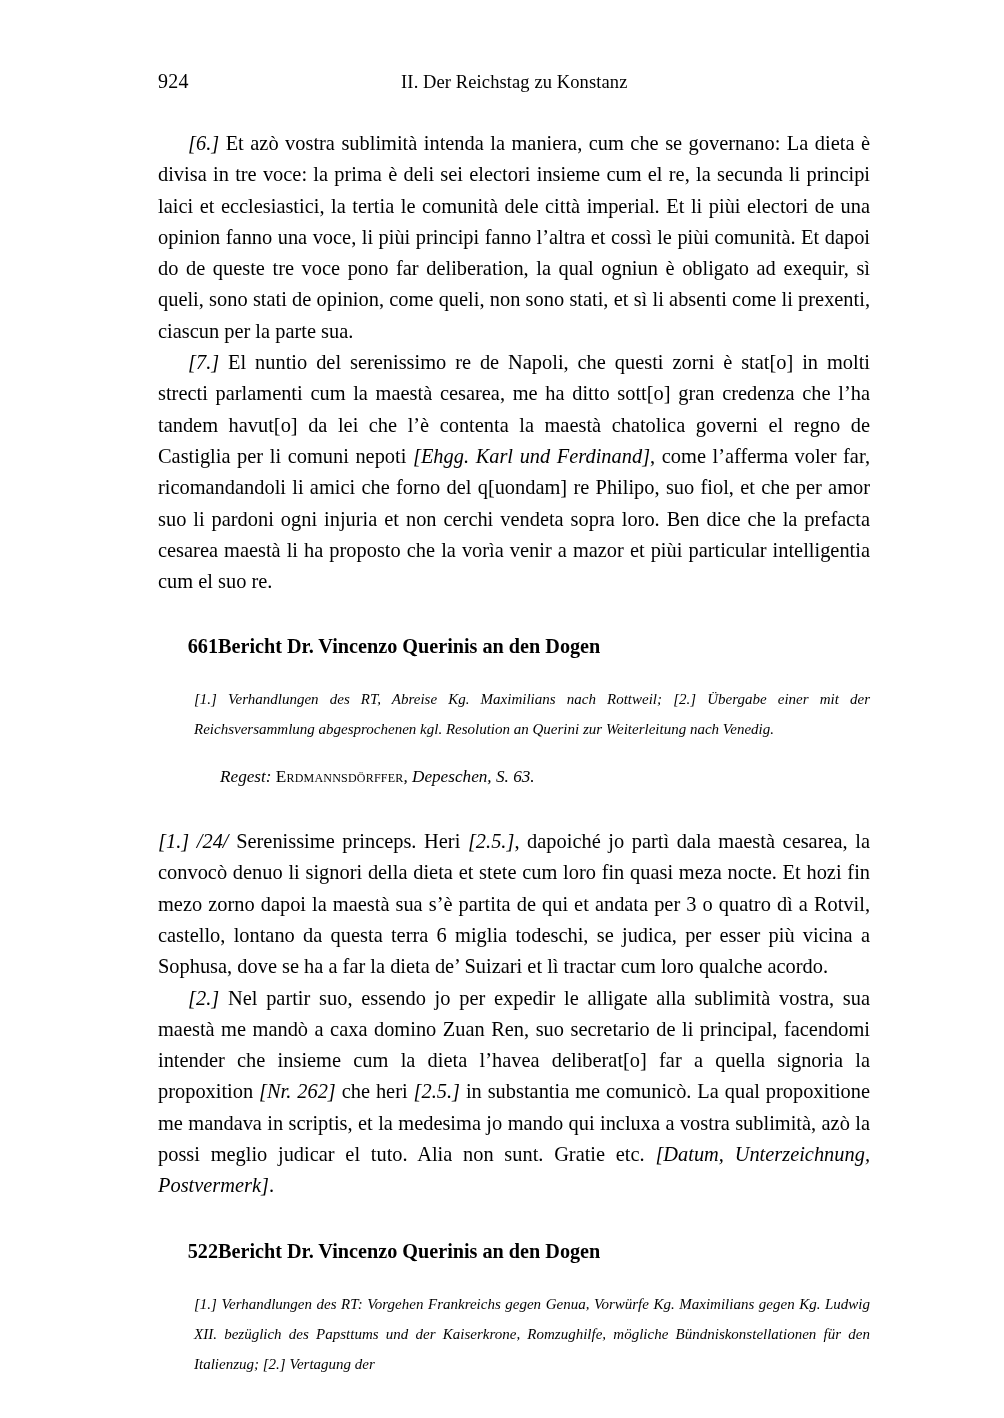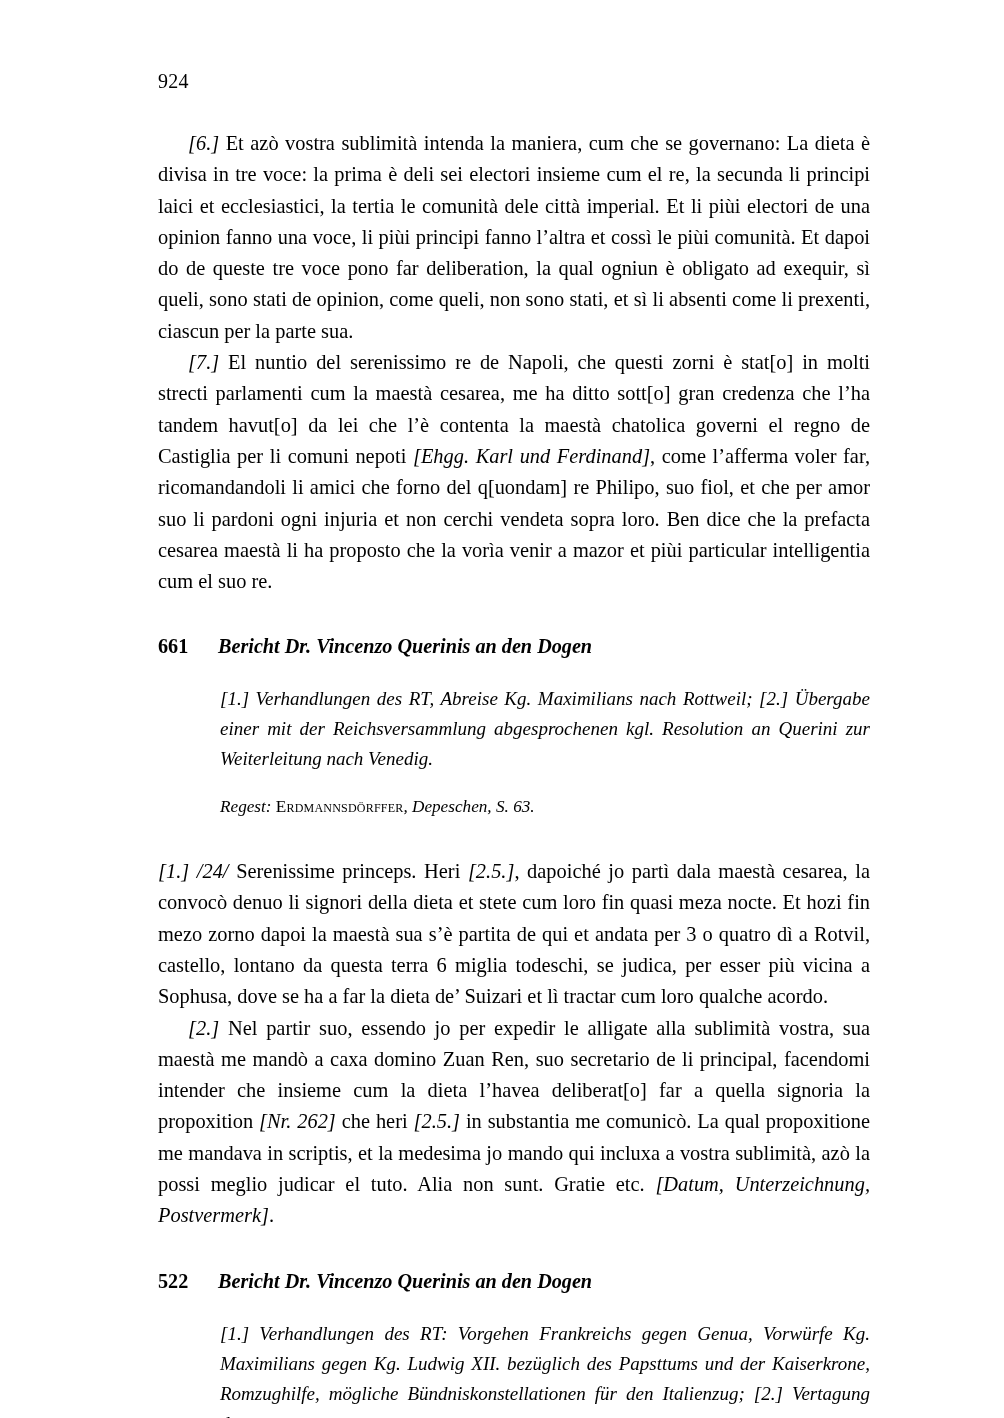--- a/index.html
+++ b/index.html
@@ -65,31 +65,32 @@
   
   .section-head {
     display: flex;
     font-weight: bold;
     font-size: 20.2px;
     align-items: baseline;
   }
   .section-head .num {
     width: 60px;
     flex: 0 0 60px;
+    text-align: right;
   }
-  .section-head .label { flex: 1; font-style: italic; }
+  .section-head .label { flex: 1; }
 
   .sp-before-head { height: 38px; }
   .sp-after-head  { height: 26px; }
 
   
   .regest {
-    margin: 0 0 0 62px;
+    margin: 0 0 0 36px;
     font-style: italic;
-    font-size: 19px;
+    font-size: 15px;
     line-height: 30px;
     text-align: justify;
   }
 
   
   .apparatus {
     margin: 22px 0 0 62px;
     font-size: 17.2px;
     line-height: 22.6px;
     text-align: left;
@@ -104,20 +105,21 @@
   .gap-md { height: 24px; }
 </style>
 </head>
 <body>
 
 <div class="page">
   <div class="content">
 
     <div class="runhead">
       <div class="folio">924</div>
+      <div class="title">II. Der Reichstag zu Konstanz</div>
     </div>
 
     <p class="body"><span class="it">[6.]</span><span> Et azò vostra sublimità intenda la maniera, cum che se governano: La dieta è divisa in tre voce: la prima è deli sei electori insieme cum el re, la secunda li principi laici et ecclesiastici, la tertia le comunità dele città imperial. Et li piùi electori de una opinion fanno una voce, li piùi principi fanno l’altra et cossì le piùi comunità. Et dapoi do de queste tre voce pono far deliberation, la qual ogniun è obligato ad exequir, sì queli, sono stati de opinion, come queli, non sono stati, et sì li absenti come li prexenti, ciascun per la parte sua.</span></p>
 
     <p class="body"><span class="it">[7.]</span><span> El nuntio del serenissimo re de Napoli, che questi zorni è stat[o] in molti strecti parlamenti cum la maestà cesarea, me ha ditto sott[o] gran credenza che l’ha tandem havut[o] da lei che l’è contenta la maestà chatolica governi el regno de Castiglia per li comuni nepoti </span><span class="it">[Ehgg. Karl und Ferdinand]</span><span>, come l’afferma voler far, ricomandandoli li amici che forno del q[uondam] re Philipo, suo fiol, et che per amor suo li pardoni ogni injuria et non cerchi vendeta sopra loro. Ben dice che la prefacta cesarea maestà li ha proposto che la vorìa venir a mazor et piùi particular intelligentia cum el suo re.</span></p>
 
     <div class="sp-before-head"></div>
 
     <div class="section-head">
       <span class="num">661</span>

